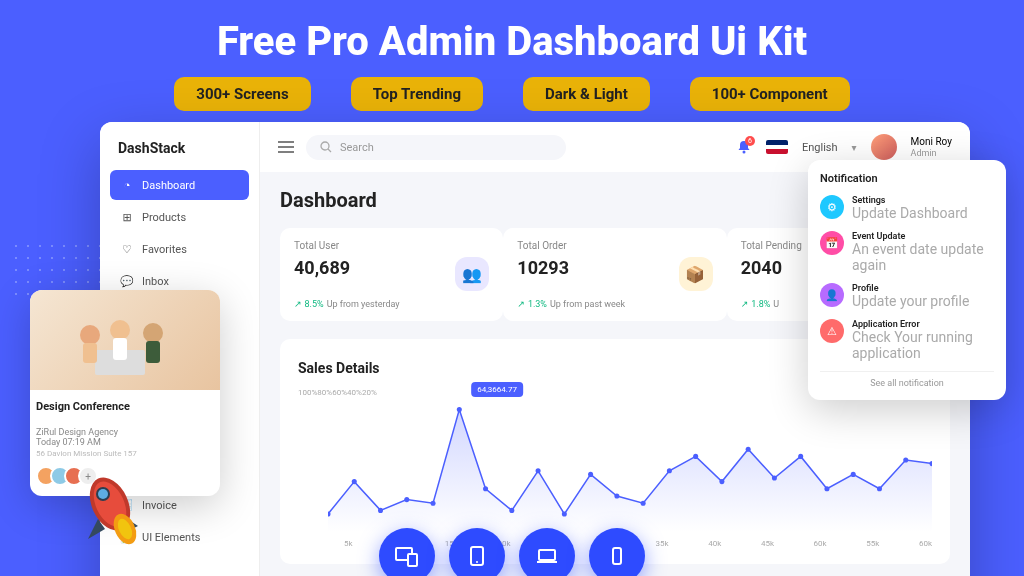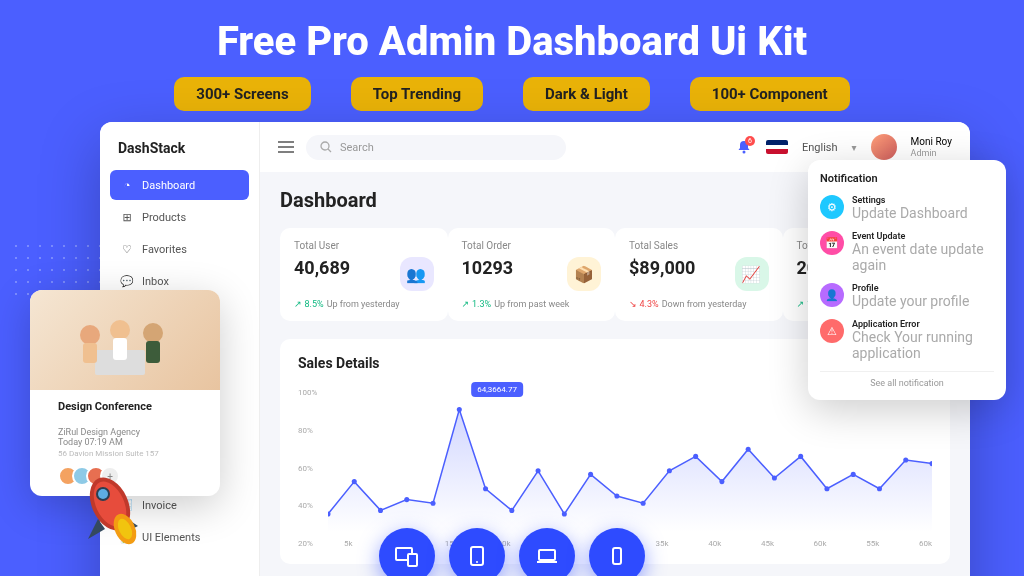--- a/index.html
+++ b/index.html
@@ -31,40 +31,40 @@
 .stats{display:flex;gap:0;margin-bottom:18px}
 .stat-card{flex:1;background:#fff;border-radius:10px;padding:12px 14px;min-width:0}
 .stat-label{font-size:10px;color:#888;margin-bottom:6px}
 .stat-row{display:flex;justify-content:space-between;align-items:flex-start}
 .stat-value{font-size:18px;font-weight:700;color:#222}
 .stat-icon{width:34px;height:34px;border-radius:12px;display:flex;align-items:center;justify-content:center;font-size:16px}
 .stat-trend{font-size:9px;color:#888;margin-top:8px;display:flex;align-items:center;gap:3px}
 .trend-up{color:#10b981}
 .trend-down{color:#ef4444}
 .chart-card{background:#fff;border-radius:10px;padding:16px 18px}
-.chart-head{display:flex;justify-content:space-between;align-items:flex-start;margin-bottom:12px}
+.chart-head{display:flex;justify-content:space-between;align-items:flex-end;margin-bottom:12px}
 .chart-title{font-size:14px;font-weight:700;color:#222}
 .month-select{font-size:10px;color:#888;border:1px solid #e5e5e5;padding:4px 10px;border-radius:5px;cursor:pointer}
 .chart-area{position:relative;height:160px}
-.y-axis{position:absolute;left:0;top:0;height:100%;display:flex;flex-direction:column;justify-content:space-between;font-size:8px;color:#aaa}
+.y-axis{position:absolute;left:0;top:0;height:100%;display:flex;flex-direction:row;justify-content:space-between;font-size:8px;color:#aaa}
 .chart-plot{position:absolute;left:30px;right:0;top:0;bottom:16px}
 .x-axis{position:absolute;left:46px;right:0;bottom:0;display:flex;justify-content:space-between;font-size:8px;color:#aaa}
 .peak-label{position:absolute;top:-6px;left:28%;background:#4b5fff;color:#fff;font-size:8px;padding:3px 6px;border-radius:4px;transform:translateX(-50%)}
 .peak-label::after{content:'';position:absolute;bottom:-4px;left:50%;transform:translateX(-50%);border:4px solid transparent;border-top-color:#4b5fff}
 .overlay-card{position:absolute;background:#fff;border-radius:12px;box-shadow:0 10px 40px rgba(0,0,0,0.2);padding:12px}
 .notif-card{right:18px;top:160px;width:198px}
 .notif-title{font-size:11px;font-weight:600;color:#222;margin-bottom:10px}
 .notif-item{display:flex;gap:8px;margin-bottom:10px;cursor:pointer}
 .notif-icon{width:24px;height:24px;border-radius:50%;display:flex;align-items:center;justify-content:center;color:#fff;font-size:11px;flex-shrink:0}
 .notif-text{font-size:9px;font-weight:600;color:#222}
 .notif-sub{font-size:14px;color:#aaa}
 .notif-footer{text-align:center;font-size:9px;color:#999;padding-top:6px;border-top:1px solid #f0f0f0;cursor:pointer}
 .conf-card{left:30px;top:290px;width:190px;padding:0;overflow:hidden}
 .conf-img{width:100%;height:100px;background:linear-gradient(135deg,#f5e6d3,#e8c4a0);display:flex;align-items:center;justify-content:center}
-.conf-body{padding:10px 28px}
+.conf-body{padding:10px 6px}
 .conf-title{font-size:11px;font-weight:700;color:#222}
 .conf-agency{font-size:9px;color:#888;margin-top:14px}
 .conf-time{font-size:9px;color:#888}
 .conf-addr{font-size:8px;color:#bbb;margin-top:2px}
 .conf-avatars{display:flex;margin-top:8px}
 .conf-avatars span{width:20px;height:20px;border-radius:50%;border:2px solid #fff;margin-left:-6px}
 .conf-avatars span:first-child{margin-left:0}
 .device-icons{position:absolute;bottom:-8px;left:50%;transform:translateX(-50%);display:flex;gap:14px}
 .device-circle{width:56px;height:56px;border-radius:50%;background:#2e4bff;display:flex;align-items:center;justify-content:center;color:#fff;box-shadow:0 6px 20px rgba(46,75,255,0.5)}
 .rocket{position:absolute;left:70px;bottom:22px;width:90px;height:90px;z-index:10}
@@ -187,28 +187,20 @@
             </div>
   <div class="stat-trend"><span class="trend-up">↗</span><span class="trend-up">8.5%</span> Up from yesterday</div>
           </div>
           <div class="stat-card">
             <div class="stat-label">Total Order</div>
   <div class="stat-row">
               <div class="stat-value">10293</div>
   <div class="stat-icon" style="background:#fff3d6;color:#f7b500">📦</div>
             </div>
   <div class="stat-trend"><span class="trend-up">↗</span><span class="trend-up">1.3%</span> Up from past week</div>
-          </div>
-          <div class="stat-card">
-            <div class="stat-label">Total Sales</div>
-  <div class="stat-row">
-              <div class="stat-value">$89,000</div>
-  <div class="stat-icon" style="background:#d9f7e8;color:#10b981">📈</div>
-            </div>
-  <div class="stat-trend"><span class="trend-down">↘</span><span class="trend-down">4.3%</span> Down from yesterday</div>
           </div>
           <div class="stat-card">
             <div class="stat-label">Total Pending</div>
   <div class="stat-row">
               <div class="stat-value">2040</div>
   <div class="stat-icon" style="background:#ffe6e0;color:#ff8a65">⏱</div>
             </div>
   <div class="stat-trend"><span class="trend-up">↗</span><span class="trend-up">1.8%</span> U</div>
           </div>
         </div>

